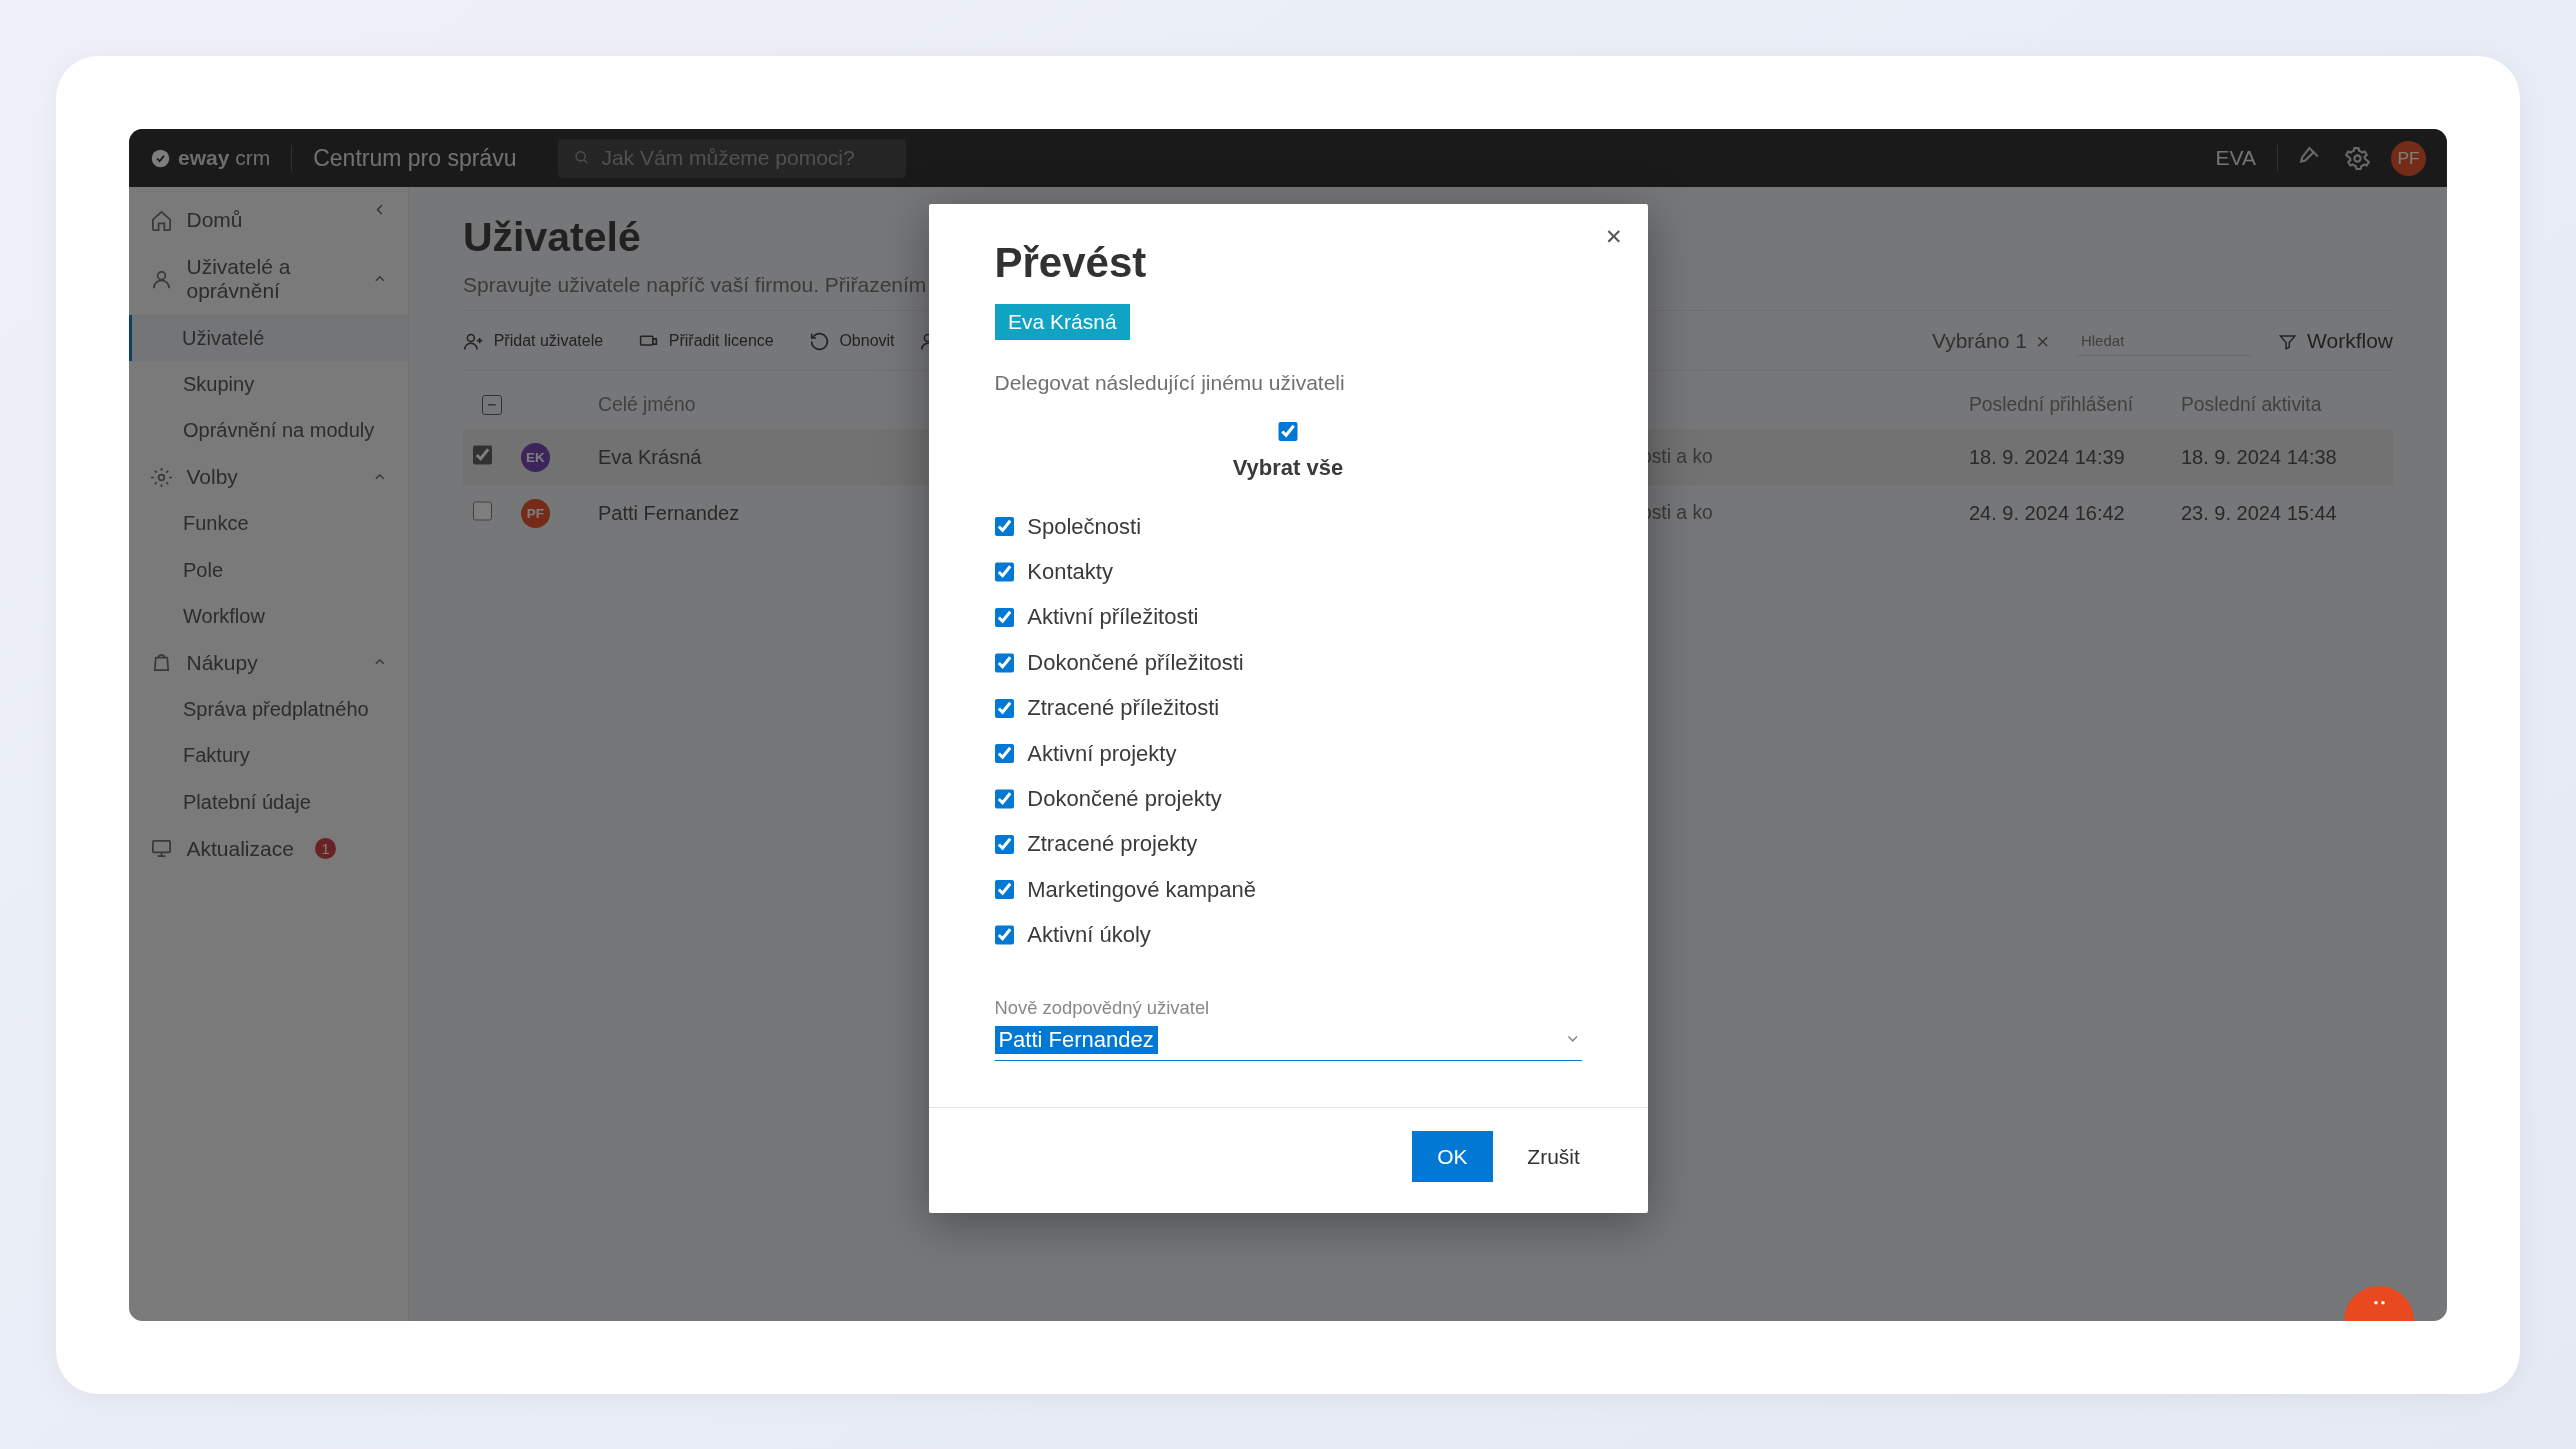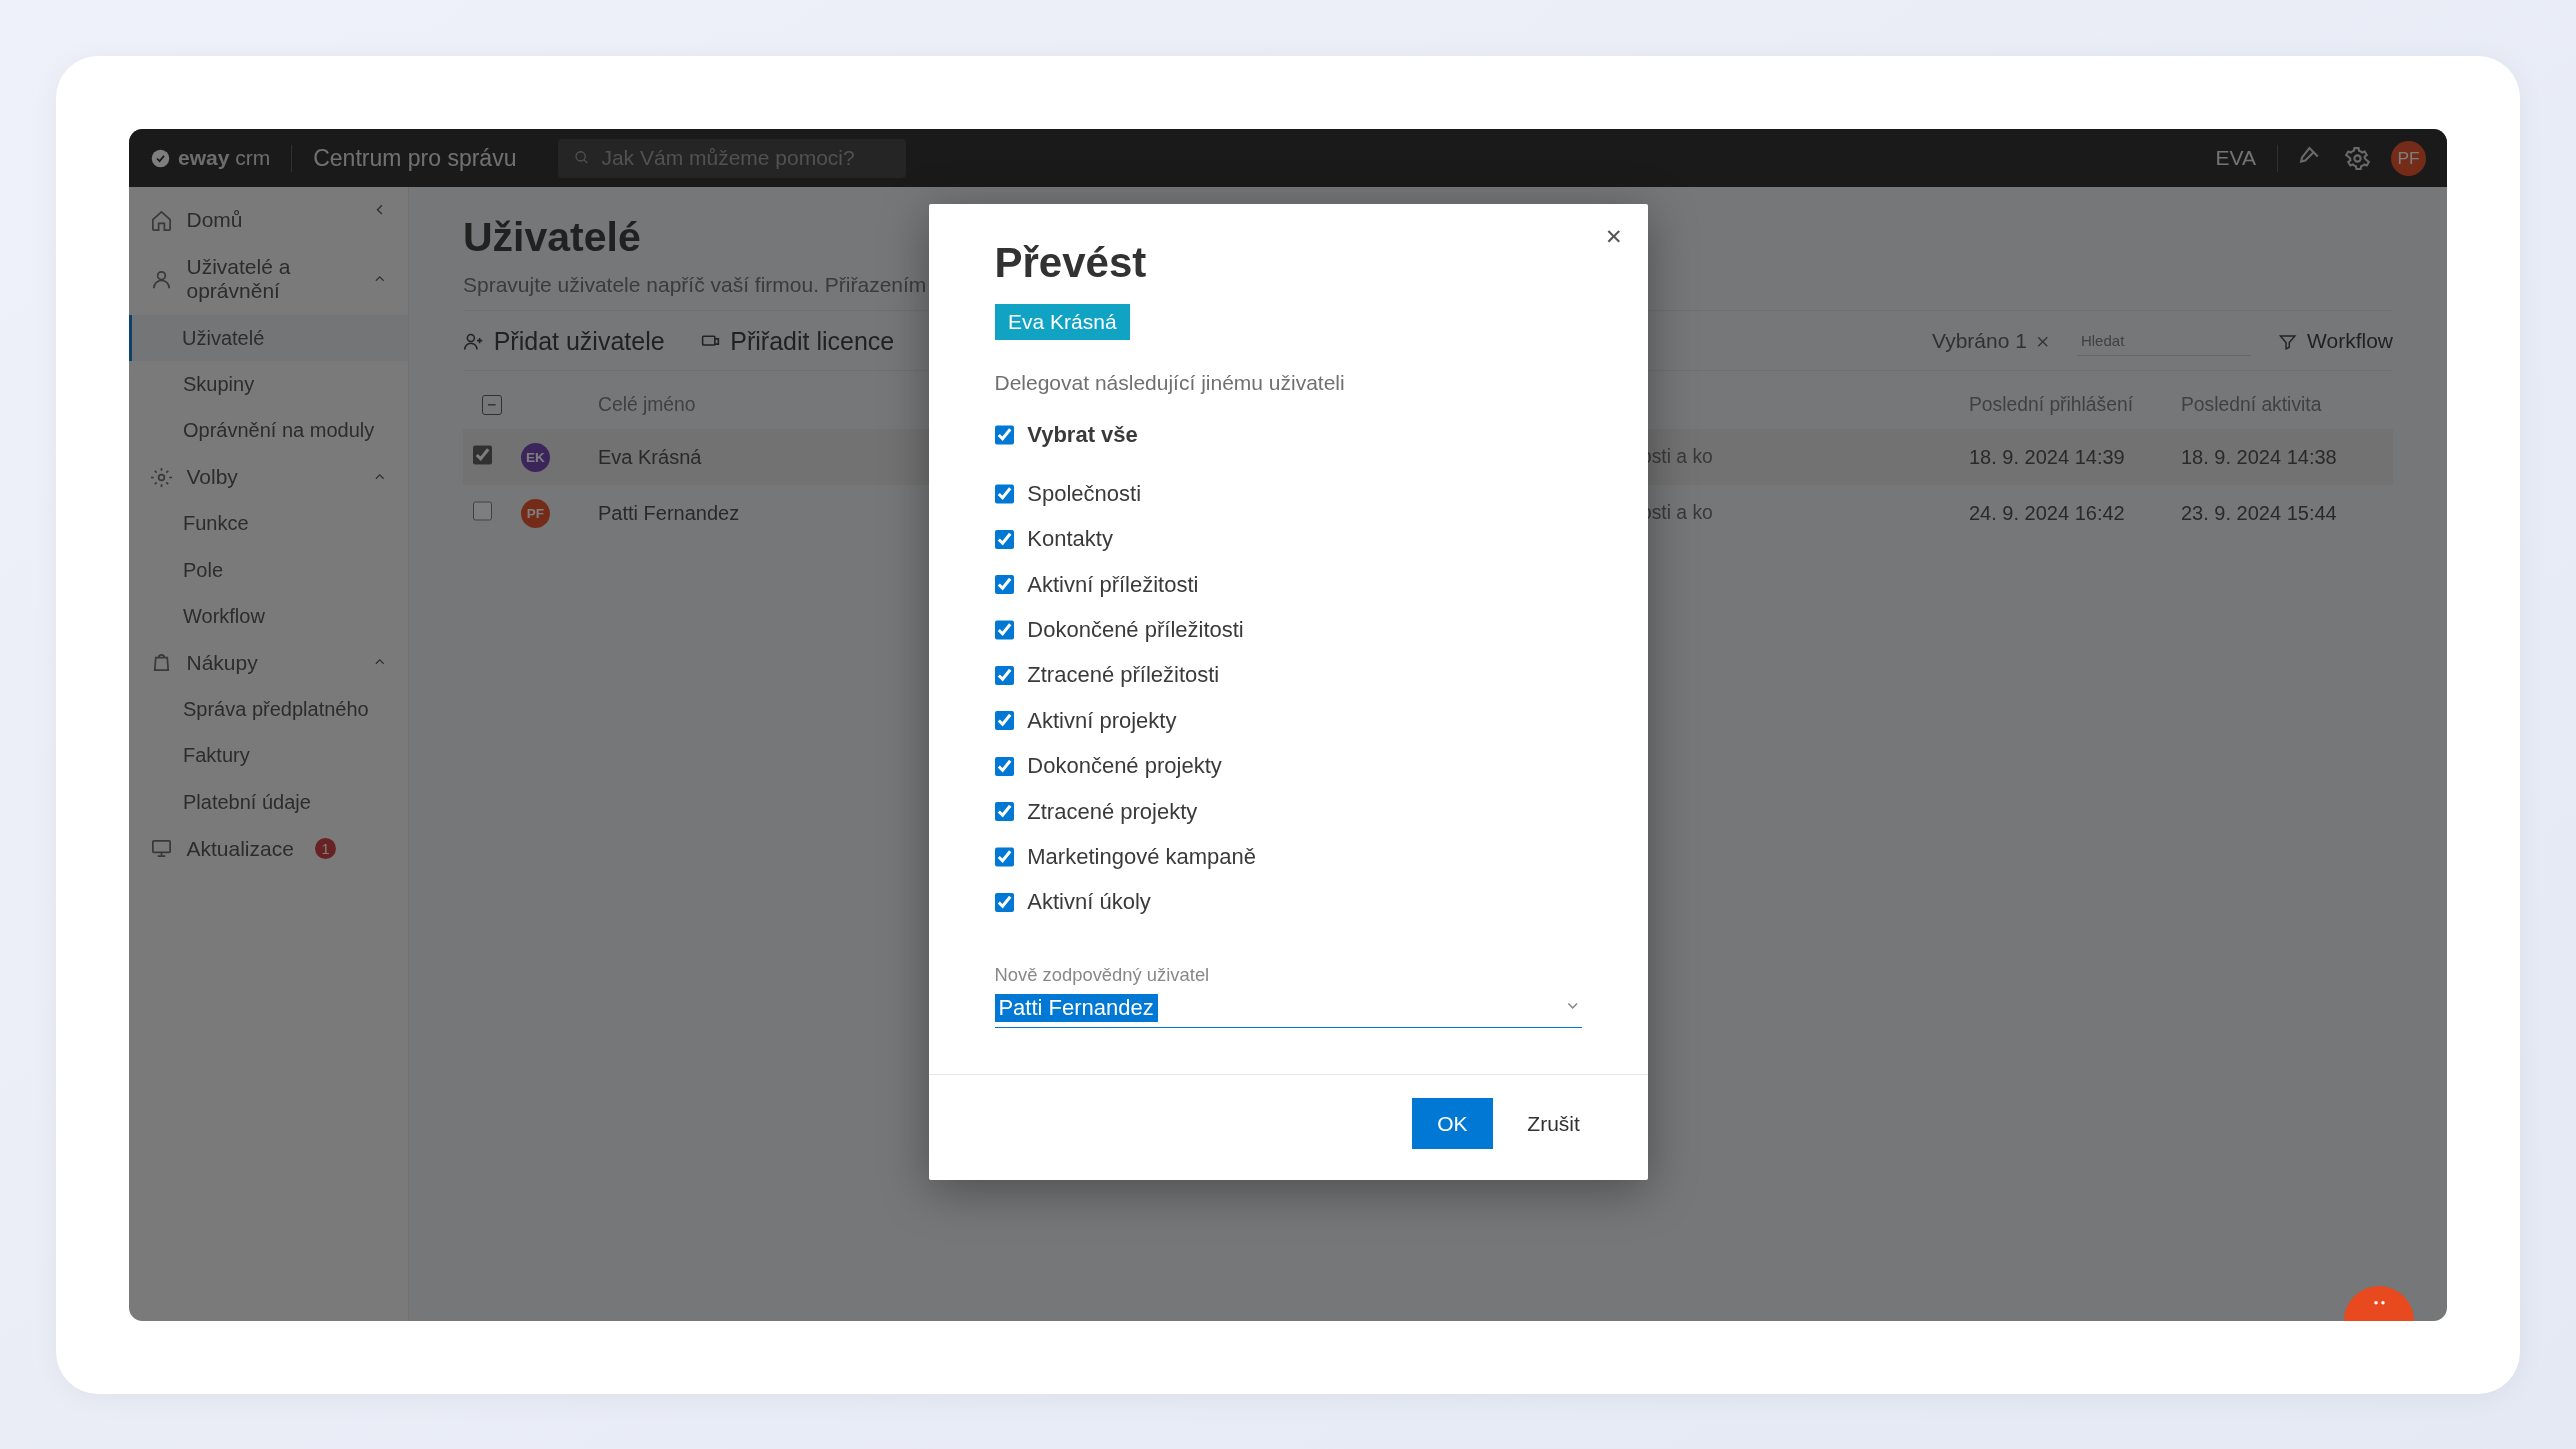--- a/index.html
+++ b/index.html
@@ -34,21 +34,21 @@
 .nav-item.active.child { padding-left: 50px; }
 .nav-item .chev { margin-left: auto; }
 .nav-icon { width: 23px; height: 23px; color: #666; display: flex; }
 .badge-red { width: 21px; height: 21px; background: #d13438; color: #fff; border-radius: 50%; font-size: 14.5px; display: inline-flex; align-items: center; justify-content: center; margin-left: 7.7px; }
 
 
 .main { flex: 1; padding: 27px 54px; overflow: hidden; }
 .page-title { font-size: 41px; font-weight: 600; color: #323232; margin-bottom: 11.6px; }
 .page-sub { font-size: 21px; color: #6a6a6a; margin-bottom: 13.5px; }
 .toolbar { display: flex; align-items: center; gap: 35px; padding: 15.5px 0 13.5px; border-top: 1px solid #e0e0e0; border-bottom: 1px solid #e0e0e0; }
-.tool-btn { display: flex; align-items: center; gap: 9.7px; font-size: 25px; color: #323232; }
+.tool-btn { display: flex; align-items: center; gap: 9.7px; font-size: 16px; color: #323232; }
 .tool-btn svg { width: 21px; height: 21px; }
 .toolbar-right { margin-left: auto; display: flex; align-items: center; gap: 27px; }
 .selcount { font-size: 21px; color: #555; display: flex; align-items: center; gap: 7.7px; }
 .searchfield { border: none; border-bottom: 1px solid #ccc; background: transparent; font-size: 15px; padding: 5.8px 3.9px; width: 174px; color: #888; }
 .filter-btn { display: flex; align-items: center; gap: 9.7px; font-size: 21px; color: #323232; }
 
 
 .utable { width: 100%; margin-top: 9.7px; font-size: 20px; }
 .urow { display: grid; grid-template-columns: 58px 77px 1fr 328px 212px 212px; align-items: center; padding: 13.5px 0; color: #444; }
 .urow.header { color: #777; font-size: 19.3px; }
@@ -64,21 +64,21 @@
 
 .overlay { position: absolute; inset: 0; background: rgba(20,20,20,.55); display: flex; justify-content: center; padding-top: 75px; }
 .modal { width: 719px; background: #fff; border-radius: 1.9px; padding: 0; box-shadow: 0 9.7px 48px rgba(0,0,0,.35); height: fit-content; }
 .modal-top { position: relative; padding: 35px 66px 0; }
 .modal-close { position: absolute; top: 21px; right: 25px; color: #555; font-size: 21px; cursor: pointer; }
 .modal-title { font-size: 42px; font-weight: 600; color: #323232; margin-bottom: 17.4px; }
 .chip { display: inline-block; background: #10a3c4; color: #fff; padding: 5.8px 13.5px; font-size: 21px; font-weight: 500; }
 .modal-desc { margin-top: 31px; font-size: 21px; color: #707070; }
 .chk-row { display: flex; align-items: center; gap: 13.5px; font-size: 22px; color: #3a3a3a; padding: 9.7px 0; }
 .chk-row input[type=checkbox] { width: 19.3px; height: 19.3px; accent-color: #0078d4; }
-.chk-row.bold { font-weight: 600; }
+.chk-row.bold { font-weight: 600; flex-direction: column; }
 .chk-group { margin-top: 13.5px; }
 .fld-label { font-size: 18.4px; color: #888; margin-top: 39px; }
 .selectbox { display: flex; align-items: center; border-bottom: 1.9px solid #0078d4; padding: 5.8px 0 5.8px 0; margin-top: 1.9px; }
 .selectbox .val { background: #0078d4; color: #fff; padding: 1px 3.9px; font-size: 22px; }
 .selectbox .dd { margin-left: auto; color: #888; }
 .modal-footer { border-top: 1px solid #e5e5e5; padding: 23px 58px 31px; display: flex; justify-content: flex-end; gap: 25px; margin-top: 46px; }
 .btn-primary { background: #0078d4; color: #fff; border: none; padding: 13.5px 25px; font-size: 21px; font-weight: 500; cursor: pointer; }
 .btn-secondary { background: transparent; border: none; font-size: 21px; color: #323232; cursor: pointer; padding: 13.5px 9.7px; }
 
 .chat-fab { position: absolute; right: 33px; bottom: 0; width: 70px; height: 35px; background: #e8491f; border-top-left-radius: 35px; border-top-right-radius: 35px; display: flex; align-items: flex-start; justify-content: center; padding-top: 7.7px; color: #fff; }

